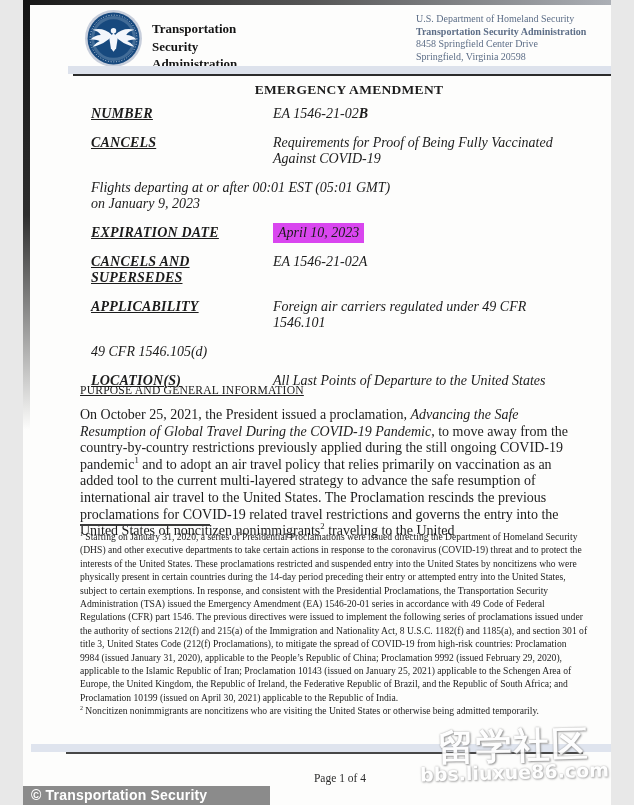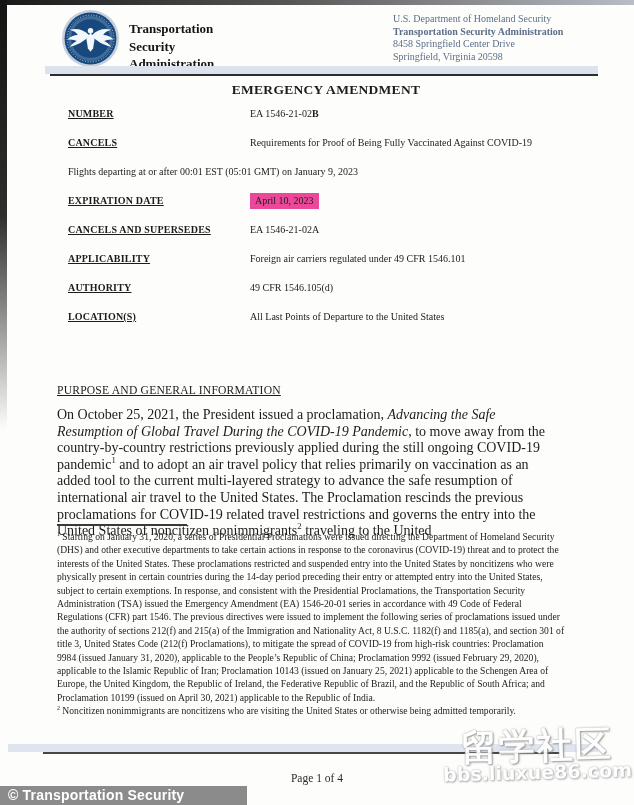--- a/index.html
+++ b/index.html
@@ -1,46 +1,46 @@
 <!DOCTYPE html>
 <html><head>
 <meta charset="utf-8">
 <style>
   * { margin:0; padding:0; box-sizing:border-box; }
   html,body { background:#e8e8e8; }
   .page {
-    position:relative; width:634px; height:805px; margin:0 auto;
+    position:relative; width:588px; height:805px; margin:0 auto;
     background:#fdfdfc; overflow:hidden;
     font-family:"Liberation Serif", serif; color:#1c1c1c;
   }
   
   .edge-top { position:absolute; top:0; left:0; width:634px; height:5px;
     background:linear-gradient(to right,#191919,#555 45%,#b9bdc4 100%); }
   .edge-left { position:absolute; top:0; left:0; width:7px; height:430px;
     background:linear-gradient(to bottom,#141414 0%,#2e2e2e 50%,rgba(190,190,190,0) 100%); }
   
   .seal { position:absolute; left:61px; top:9px; width:59px; height:59px; }
   .wordmark { position:absolute; left:129px; top:20px;
     font-weight:bold; font-size:13px; line-height:17.5px; color:#141414; }
   .agency { position:absolute; left:393px; top:13px;
     font-family:Liberation Serif, serif; font-size:10px; line-height:12.6px; color:#5d6e87; }
   .agency .bold { font-weight:bold; }
   .hdr-band { position:absolute; left:45px; top:66px; width:553px; height:8px; background:#dde2ec; }
   .hdr-rule { position:absolute; left:50px; top:74px; width:548px; height:2px; background:#2c2c2c; }
   .doc-title { position:absolute; left:52px; top:82px; width:548px; text-align:center;
     font-weight:bold; font-size:13.5px; letter-spacing:.3px; }
   
-  .fields { position:absolute; left:68px; top:106px; width:498px; font-size:10px; }
+  .fields { position:absolute; left:68px; top:106px; width:498px; font-size:14px;font-style:italic; }
   .field-row { display:flex; align-items:baseline; line-height:16px; margin-bottom:13px; }
   .field-label { flex:0 0 182px; font-weight:bold; text-decoration:underline; letter-spacing:.2px; }
   .field-value { width:308px; }
   .seg-bold { font-weight:bold; }
   .seg-italic { font-style:italic; }
   .seg-sup { vertical-align:super; font-size:.62em; line-height:0; }
-  .seg-highlight { background:#ec4899; padding:2px 5px 3px 5px; }
+  .seg-highlight { background:#d946ef; padding:2px 5px 3px 5px; }
   
   .purpose-heading { position:absolute; left:57px; top:384px;
     font-size:11.6px; text-decoration:underline; letter-spacing:.2px; }
   .purpose-para { position:absolute; left:57px; top:407px; width:506px;
     font-size:14px; line-height:16.6px; text-align:left; }
   
   .footnote-sep { position:absolute; left:57px; top:524px; width:130px;
     border-top:2px solid #3a3a3a; }
   .footnotes { position:absolute; left:57px; top:530px; width:508px;
     font-size:9.6px; line-height:13.4px; color:#232323; }
@@ -118,21 +118,20 @@
     </div>
     <div class="field-row">
       <span class="field-label">CANCELS AND SUPERSEDES</span>
       <span class="field-value"><span>EA 1546-21-02A</span></span>
     </div>
     <div class="field-row">
       <span class="field-label">APPLICABILITY</span>
       <span class="field-value"><span>Foreign air carriers regulated under 49 CFR 1546.101</span></span>
     </div>
     <div class="field-row">
-      <span class="field-label">AUTHORITY</span>
       <span class="field-value"><span>49 CFR 1546.105(d)</span></span>
     </div>
     <div class="field-row">
       <span class="field-label">LOCATION(S)</span>
       <span class="field-value"><span>All Last Points of Departure to the United States</span></span>
     </div>
   </div>
 
   <div class="purpose-heading">PURPOSE AND GENERAL INFORMATION</div>
   <div class="purpose-para"><span>On October 25, 2021, the President issued a proclamation, </span><span class="seg-italic">Advancing the Safe Resumption of Global Travel During the COVID-19 Pandemic</span><span>, to move away from the country-by-country restrictions previously applied during the still ongoing COVID-19 pandemic</span><span class="seg-sup">1</span><span> and to adopt an air travel policy that relies primarily on vaccination as an added tool to the current multi-layered strategy to advance the safe resumption of international air travel to the United States.  The Proclamation rescinds the previous proclamations for COVID-19 related travel restrictions and governs the entry into the United States of noncitizen nonimmigrants</span><span class="seg-sup">2</span><span> traveling to the United</span></div>

